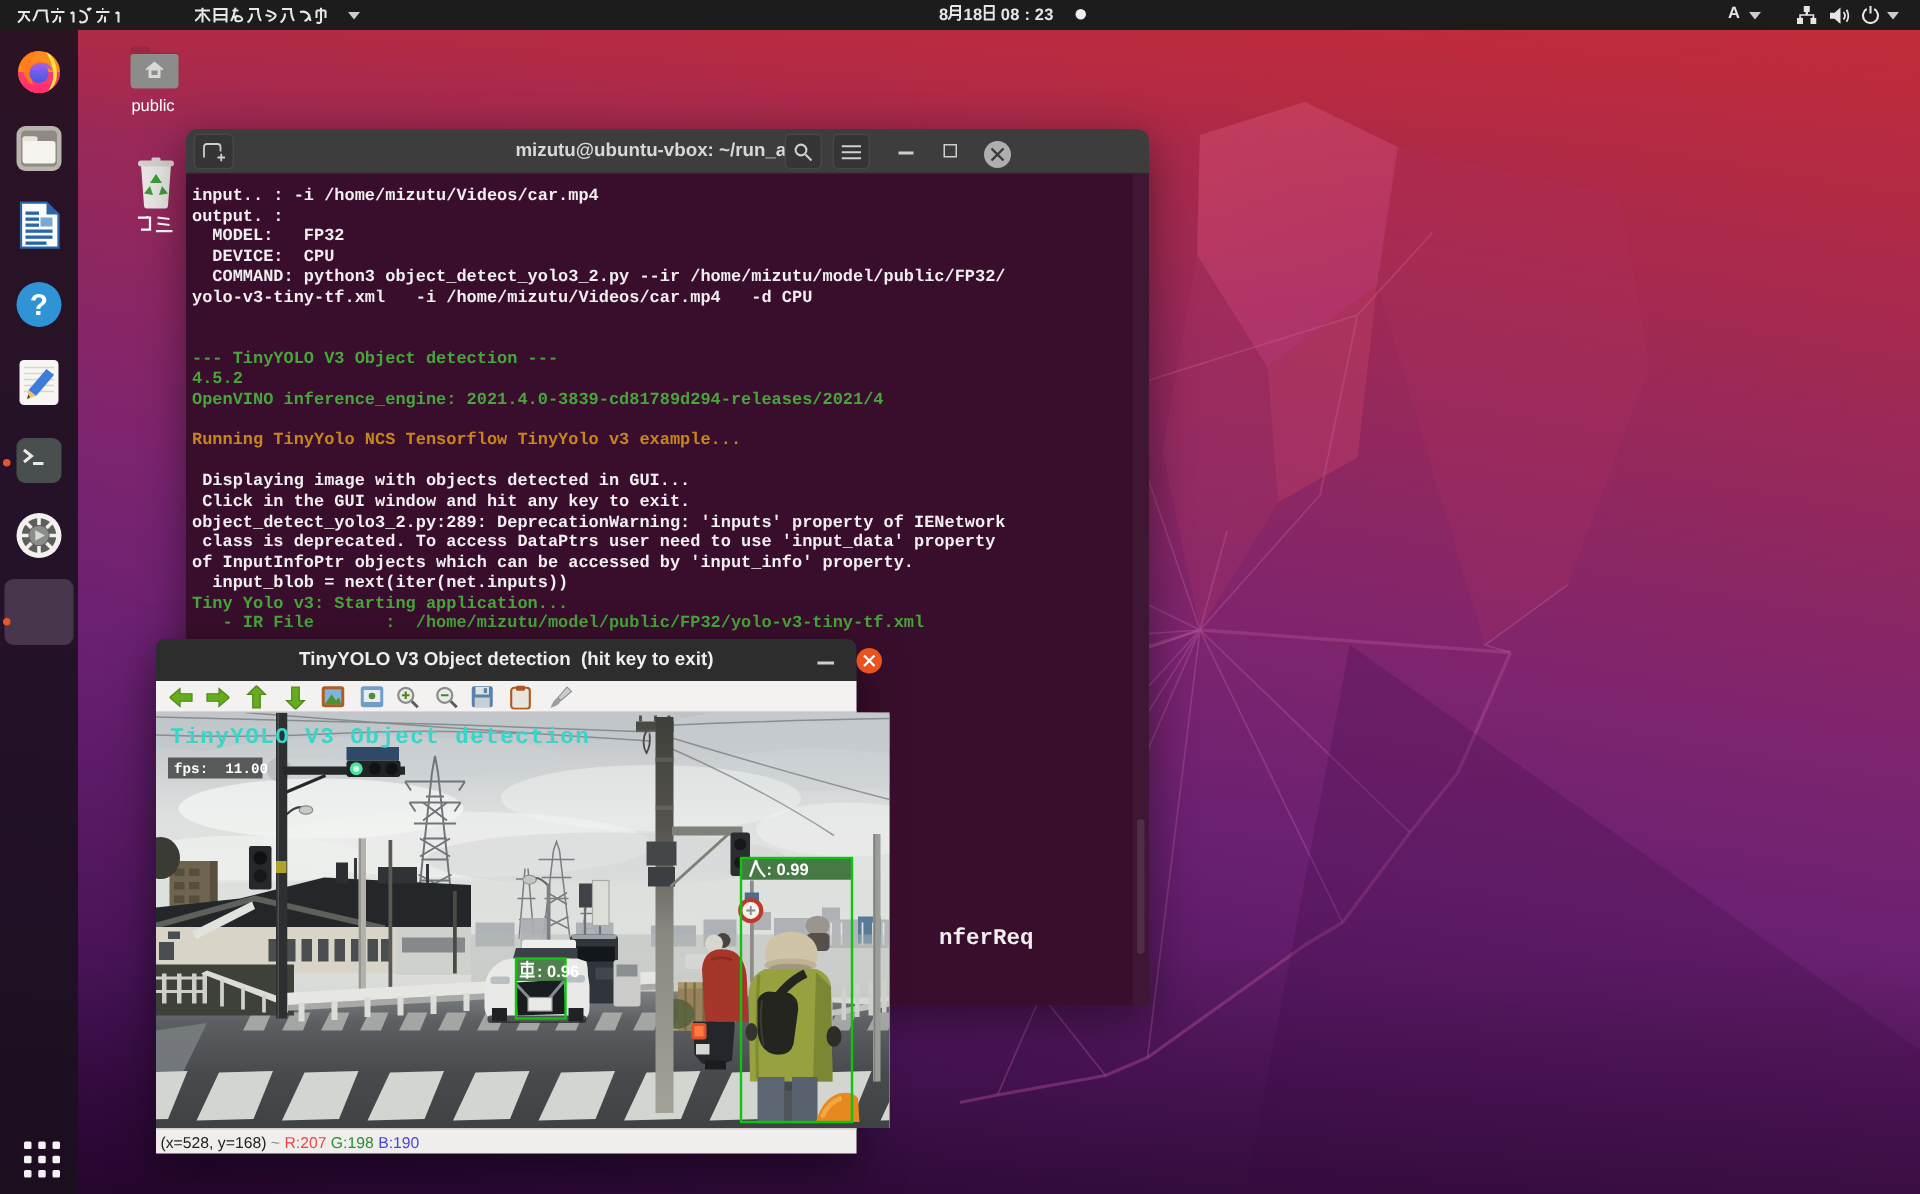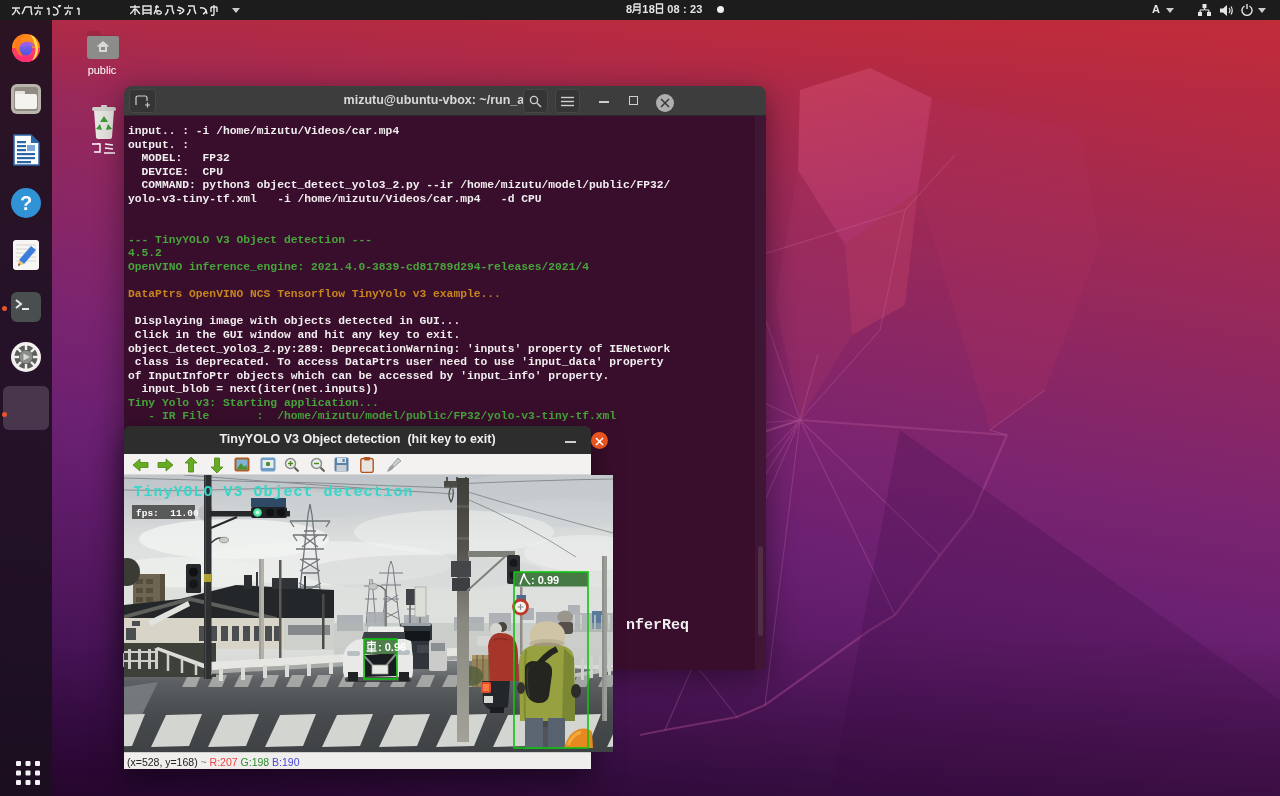--- a/index.html
+++ b/index.html
@@ -18,21 +18,21 @@
 .reddot { position:absolute; left:2px; width:5px; height:5px; border-radius:50%; background:#e4562c; }
 #term { position:absolute; left:124px; top:86px; width:642px; height:584px; z-index:10;
   border-radius:8px 8px 0 0; box-shadow:0 8px 30px rgba(0,0,0,0.45); }
 #termbar { position:absolute; left:0; top:0; width:100%; height:30px; background:#3d3d3d; border-radius:8px 8px 0 0;
   border-bottom:1px solid #2b2b2b; }
 #termbody { position:absolute; left:0; top:30px; width:100%; height:554px; background:#390e2c; }
 #termtext { position:absolute; left:4px; top:9px; font-family:"Liberation Mono",monospace; font-size:11.3px;
   line-height:13.6px; color:#f0eeee; font-weight:bold; white-space:pre; }
 .tg { color:#47a53b;text-align:center; }
 .to { color:#c8851e; }
-#cvwin { position:absolute; left:124px; top:426px; width:467px; height:343px; z-index:20;
+#cvwin { position:absolute; left:104px; top:426px; width:467px; height:343px; z-index:20;
   border-radius:6px 6px 0 0; box-shadow:0 10px 30px rgba(0,0,0,0.5); }
 #cvbar { position:absolute; left:0; top:0; width:100%; height:28px; background:#2d2d2d; border-radius:6px 6px 0 0; }
 #cvbar .ttl { position:absolute; left:0; right:0; top:6px; text-align:center; color:#eeeeee; font-size:12.5px; font-weight:bold; }
 #cvtools { position:absolute; left:0; top:28px; width:100%; height:21px; background:#f4f2f0; border-bottom:1px solid #d9d7d5; }
 #cvvideo { position:absolute; left:0; top:49px; width:489px; height:277px; background:#d9dcdd; overflow:hidden; }
 #cvstatus { position:absolute; left:0; top:326px; width:100%; height:17px; background:#efeeec; border-top:1px solid #cfcecb;
   font-size:10.5px; color:#222; }
 #showapps { position:absolute; left:14px; top:759px; width:28px; height:28px; z-index:55; }
 .deskic { position:absolute; z-index:5; color:#fff; font-size:11px; text-align:center; }
 </style>
@@ -134,21 +134,21 @@
   MODEL:   FP32
   DEVICE:  CPU
   COMMAND: python3 object_detect_yolo3_2.py --ir /home/mizutu/model/public/FP32/
 yolo-v3-tiny-tf.xml   -i /home/mizutu/Videos/car.mp4   -d CPU
 
 
 <span class="tg">--- TinyYOLO V3 Object detection ---</span>
 <span class="tg">4.5.2</span>
 <span class="tg">OpenVINO inference_engine: 2021.4.0-3839-cd81789d294-releases/2021/4</span>
 
-<span class="to">DataPtrs OpenVINO NCS Tensorflow TinyYolo v3 example...</span>
+<span class="to">Running TinyYolo NCS Tensorflow TinyYolo v3 example...</span>
 
  Displaying image with objects detected in GUI...
  Click in the GUI window and hit any key to exit.
 object_detect_yolo3_2.py:289: DeprecationWarning: 'inputs' property of IENetwork
  class is deprecated. To access DataPtrs user need to use 'input_data' property
 of InputInfoPtr objects which can be accessed by 'input_info' property.
   input_blob = next(iter(net.inputs))
 <span class="tg">Tiny Yolo v3: Starting application...</span>
 <span class="tg">   - IR File       :  /home/mizutu/model/public/FP32/yolo-v3-tiny-tf.xml</span></pre>
       <div class="abs" style="right:0;top:0;width:11px;height:554px;background:rgba(255,255,255,0.035);"></div>

